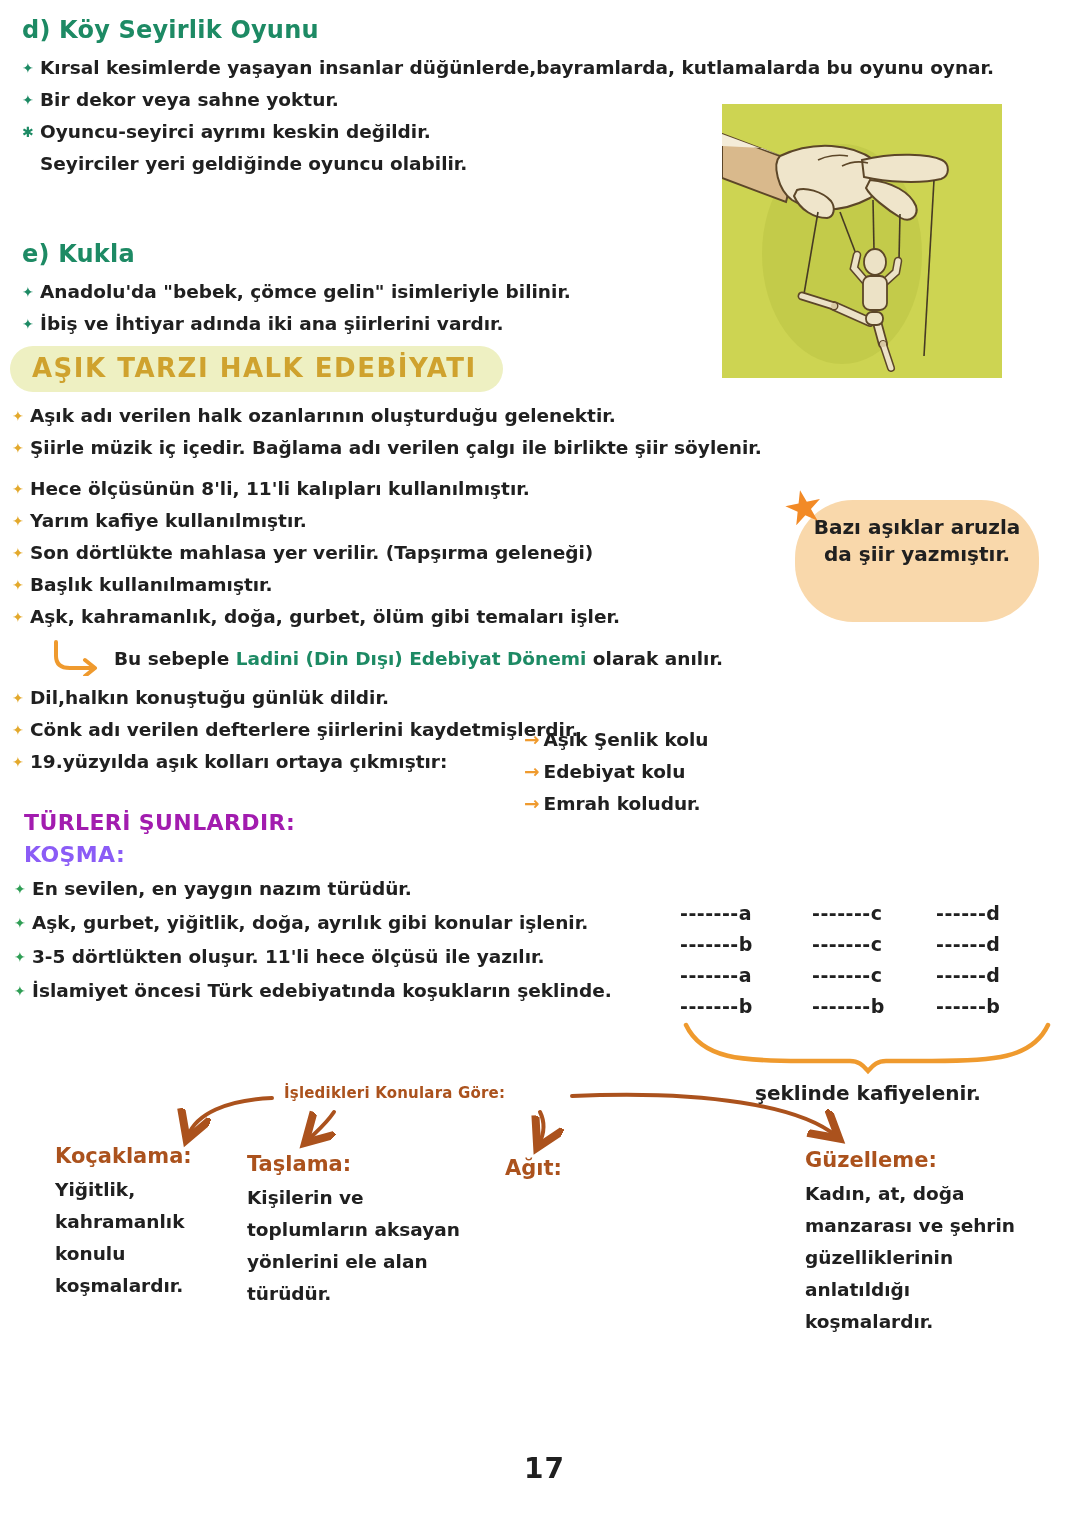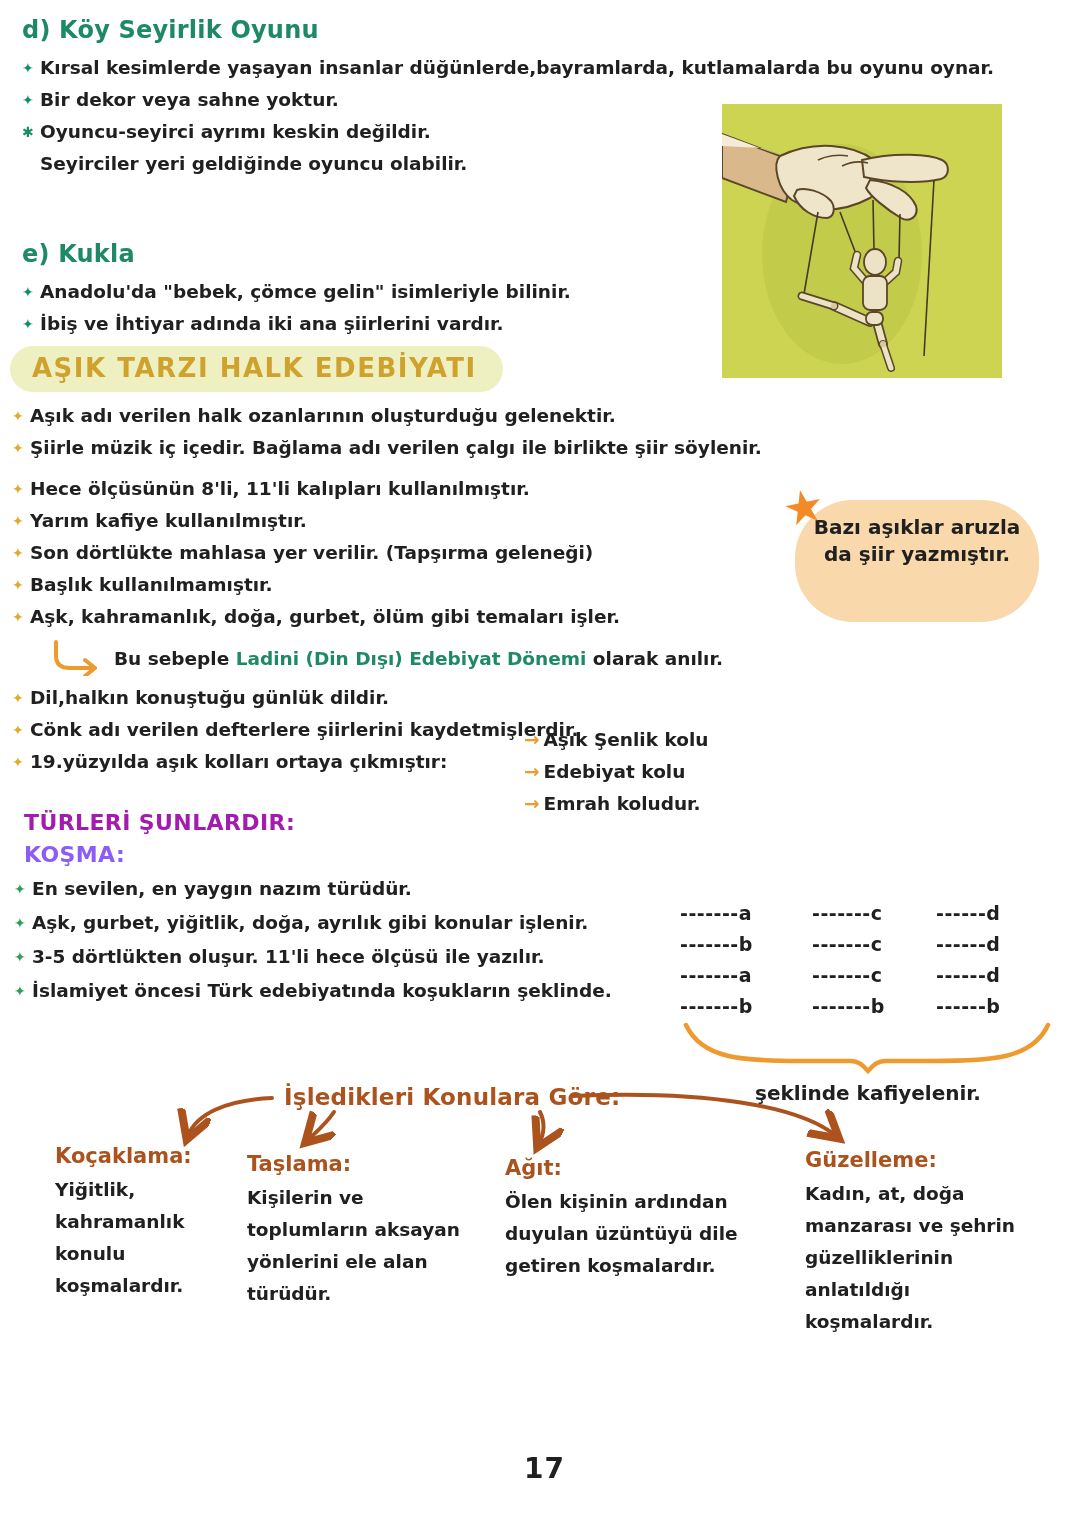--- a/index.html
+++ b/index.html
@@ -32,21 +32,21 @@
     position:absolute;left:-12px;top:-16px;color:#f28a26;font-size:46px;
     transform:rotate(-12deg);line-height:1;
   }
   .turler-h{font-size:22px;color:#a21caf;letter-spacing:.4px;}
   .kosma-h{font-size:22px;color:#8b5cf6;letter-spacing:.4px;}
   .kosma .li{font-size:18.5px;line-height:33px;}
   .rhyme-grid{display:grid;grid-template-columns:132px 124px 112px;row-gap:9px;
     font-size:19px;letter-spacing:.5px;}
   .rhyme-cell{white-space:nowrap;}
   .rhyme-caption{font-size:20px;text-align:center;margin-top:6px;}
-  .kon-title{font-size:23px;color:#ab521d;letter-spacing:.2px;white-space:nowrap;text-align:center;}
+  .kon-title{font-size:15px;color:#ab521d;letter-spacing:.2px;white-space:nowrap;text-align:center;}
   .kon-h{font-size:21px;color:#ab521d;margin-bottom:6px;white-space:nowrap;}
   .kon-body{font-size:18.5px;line-height:32px;}
   .pagenum{font-size:28px;letter-spacing:1px;}
   svg{display:block;}
 </style>
 </head>
 <body>
 
 <div class="abs koy" style="left:22px;top:16px;width:990px;">
   <div class="sec-title">d) Köy Seyirlik Oyunu</div>
@@ -201,21 +201,20 @@
   <div class="abs" style="left:55px;top:62px;width:150px;">
     <div class="kon-h">Koçaklama:</div>
     <div class="kon-body">Yiğitlik, kahramanlık konulu koşmalardır.</div>
   </div>
   <div class="abs" style="left:247px;top:70px;width:238px;">
     <div class="kon-h">Taşlama:</div>
     <div class="kon-body">Kişilerin ve toplumların aksayan yönlerini ele alan türüdür.</div>
   </div>
   <div class="abs" style="left:505px;top:74px;width:252px;">
     <div class="kon-h">Ağıt:</div>
-    <div class="kon-body">Ölen kişinin ardından duyulan üzüntüyü dile getiren koşmalardır.</div>
   </div>
   <div class="abs" style="left:805px;top:66px;width:235px;">
     <div class="kon-h">Güzelleme:</div>
     <div class="kon-body">Kadın, at, doğa manzarası ve şehrin güzelliklerinin anlatıldığı koşmalardır.</div>
   </div>
 </div>
 
 <div class="abs pagenum" style="left:524px;top:1452px;">17</div>
 
 </body></html>

